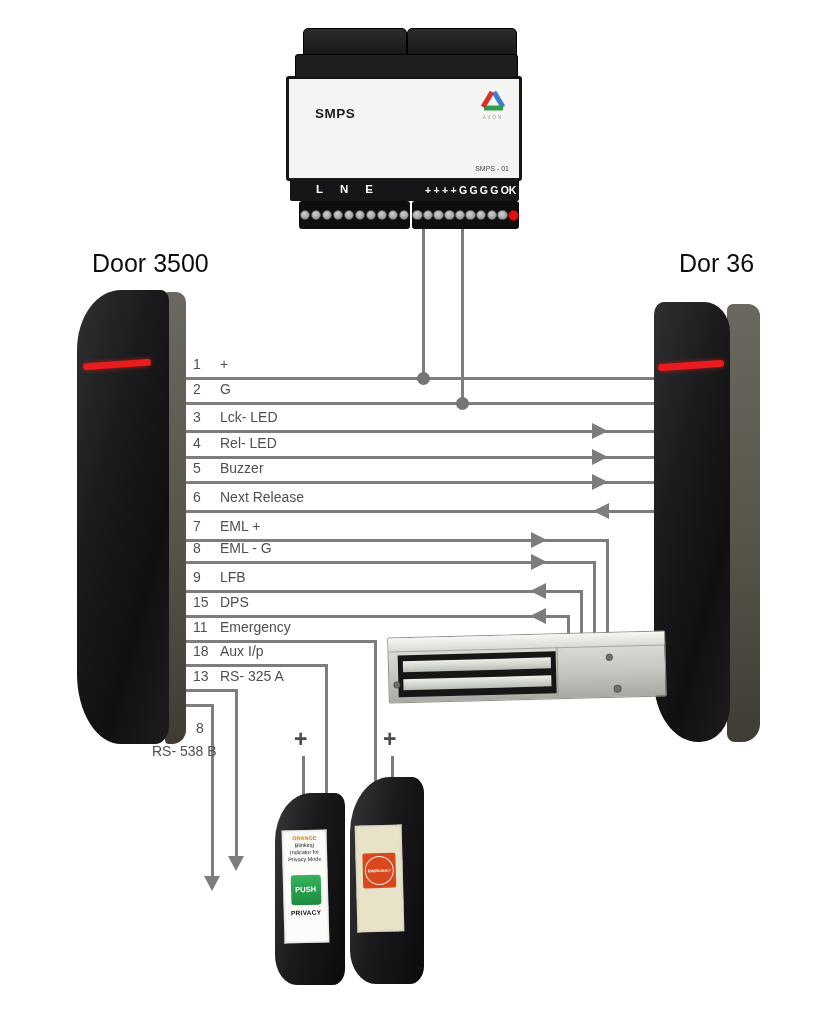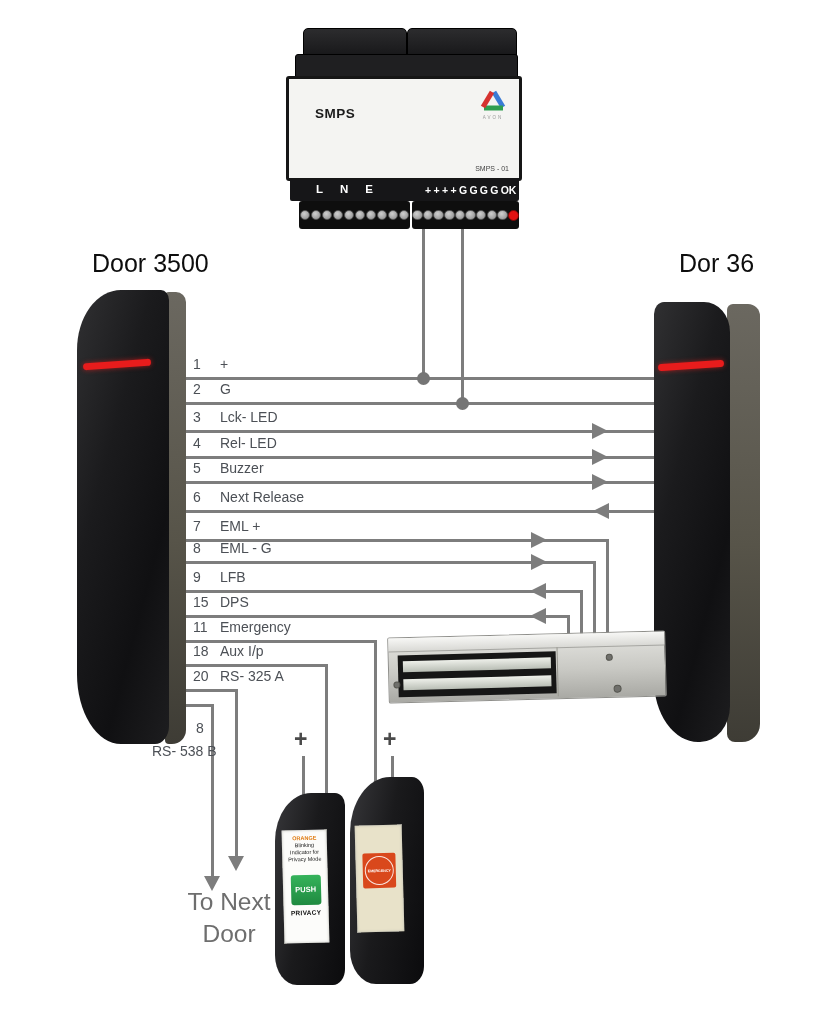--- a/index.html
+++ b/index.html
@@ -172,21 +172,21 @@
     </div>
   <div class="wire-label" style="top:619px">
       <span class="num">11</span>
       <span>Emergency</span>
     </div>
   <div class="wire-label" style="top:643px">
       <span class="num">18</span>
       <span>Aux I/p</span>
     </div>
   <div class="wire-label" style="top:668px">
-      <span class="num">20</span>
+      <span class="num">13</span>
       <span>RS- 325 A</span>
     </div>
   <div class="wire-label" style="left:196px;top:720px">
       <span>8</span>
     </div>
   <div class="wire-label" style="left:152px;top:743px">
       <span>RS- 538 B</span>
     </div>
 
   <div class="smps">
@@ -279,16 +279,14 @@
 
   <div>
     <div class="pb-house" style="left:350px;top:777px;width:74px;height:207px;border-radius:40px 12px 14px 26px / 56px 16px 18px 34px"></div>
     <div class="pb-plate" style="left:356px;top:825px;width:47px;height:107px;background:#e8e2c9">
       <div class="eb-red">
         <div class="eb-circle">EMERGENCY</div>
       </div>
     </div>
   </div>
 
-  <div class="to-next">To Next
-Door</div>
 
 </div>
 
 </body></html>

